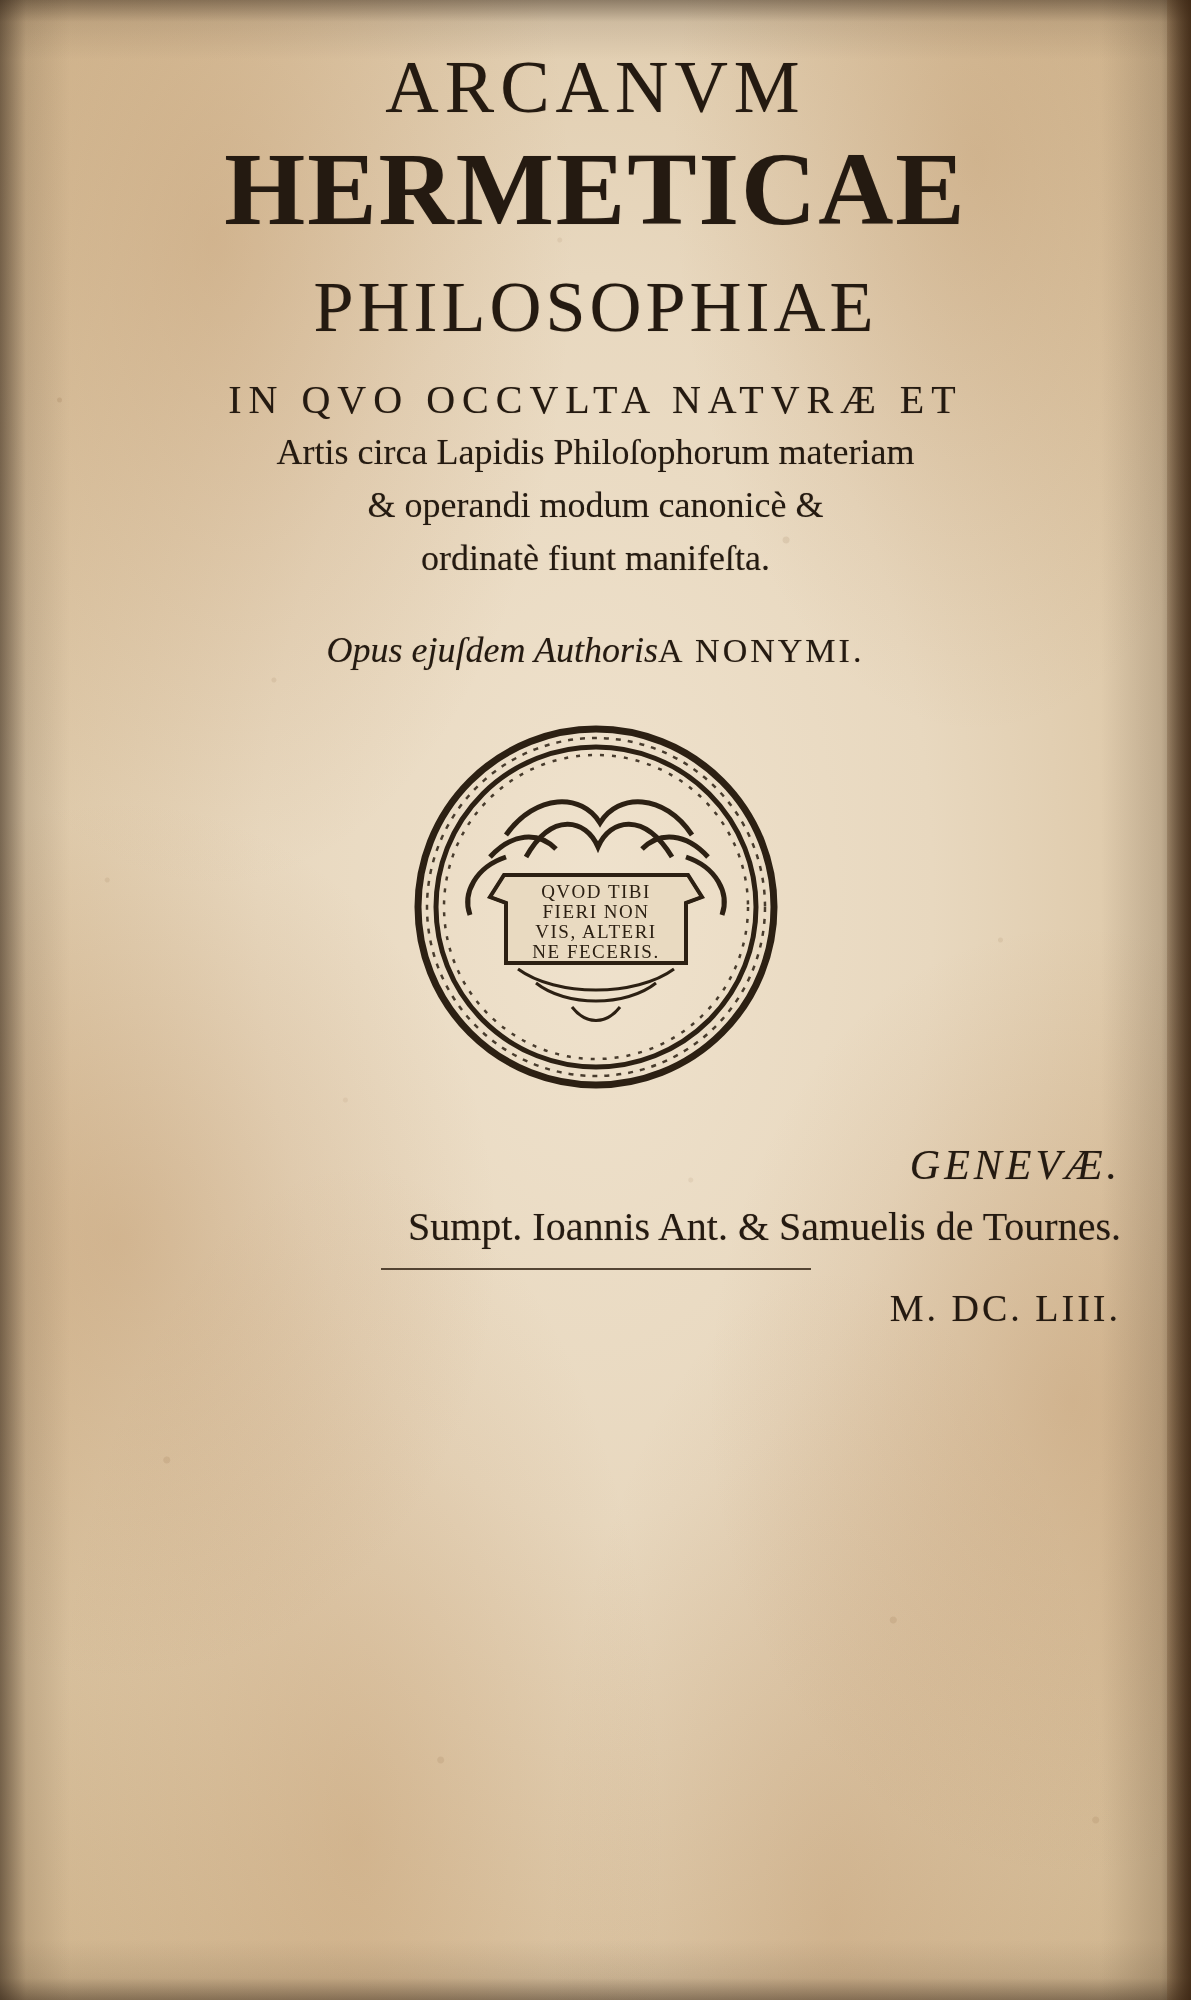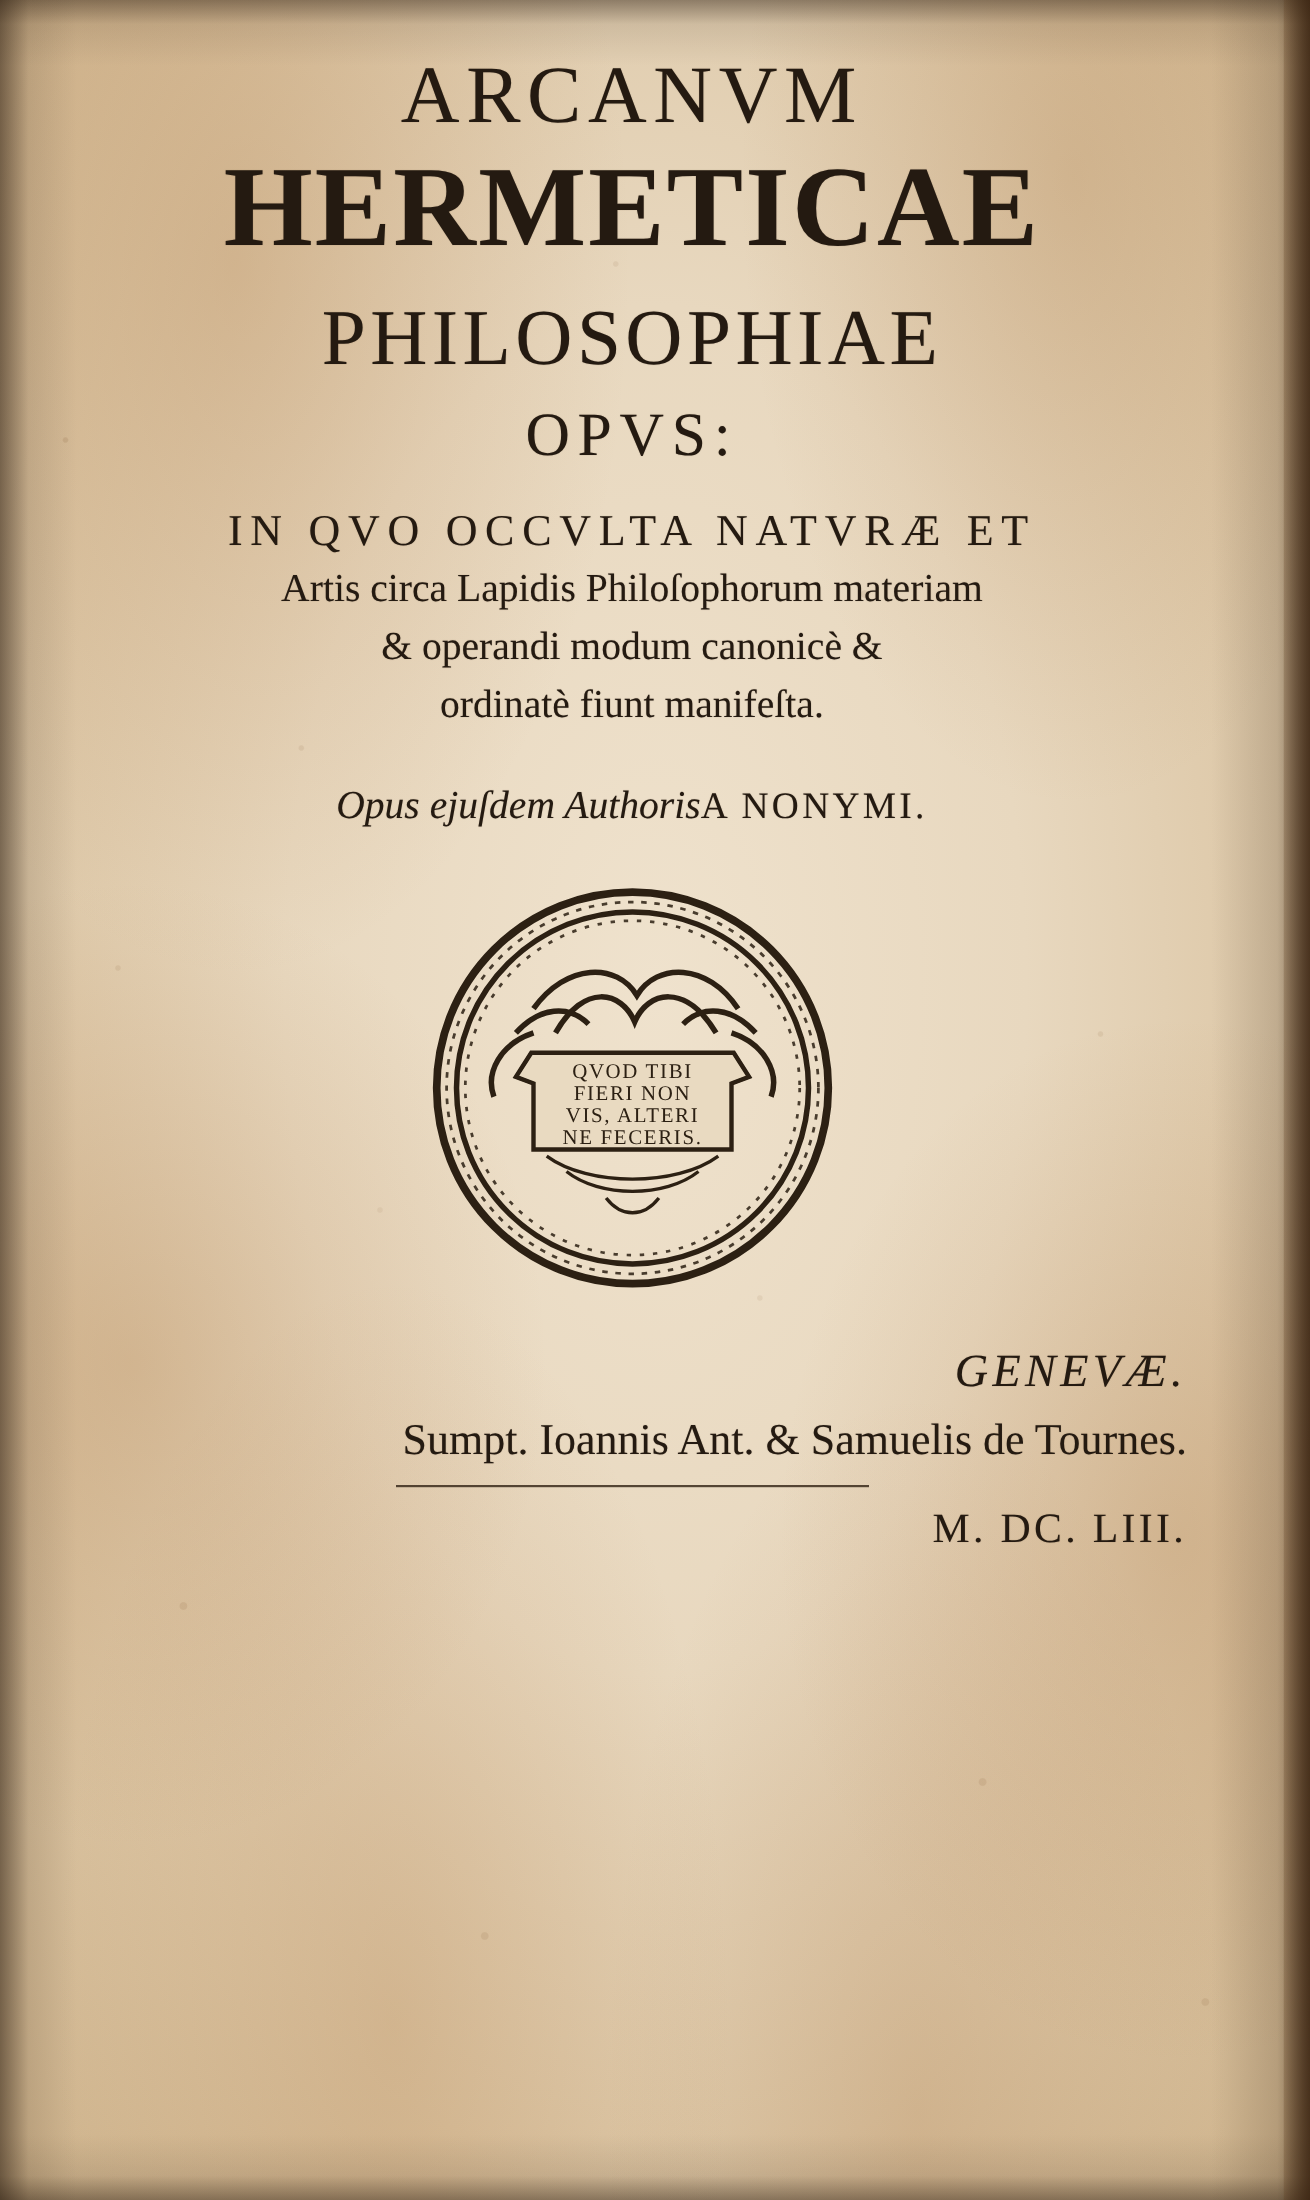--- a/index.html
+++ b/index.html
@@ -60,21 +60,21 @@
     right: 0;
     width: 24px;
     height: 100%;
     background: linear-gradient(to right, rgba(90,56,26,0.25), rgba(60,36,16,0.75));
     pointer-events: none;
   }
 
   .content {
     position: relative;
     z-index: 3;
-    padding: 44px 112px 0 70px;
+    padding: 44px 70px 0 70px;
     text-align: center;
   }
 
   .ink {
     color: #241a11;
     text-shadow: 0 0 1px rgba(60,40,20,0.35);
   }
 
   .line-arcanum {
     font-size: 74px;
@@ -175,21 +175,20 @@
 <body>
 
 <div class="page">
   <div class="grain"></div>
 
   <div class="content">
 
     <div class="ink line-arcanum">ARCANVM</div>
     <div class="ink line-hermeticae">HERMETICAE</div>
     <div class="ink line-philosophiae">PHILOSOPHIAE</div>
-    <div class="ink line-opus">OPVS:</div>
 
     <div class="ink line-inquo">IN  QVO  OCCVLTA  NATVRÆ  ET</div>
     <div class="ink sub">Artis circa Lapidis Philoſophorum materiam</div>
     <div class="ink sub">&amp; operandi modum canonicè &amp;</div>
     <div class="ink sub">ordinatè fiunt manifeſta.</div>
 
     <div class="ink line-opusejusdem">
       <span class="ital">Opus ejuſdem Authoris</span><span class="caps">A NONYMI.</span>
     </div>
 

